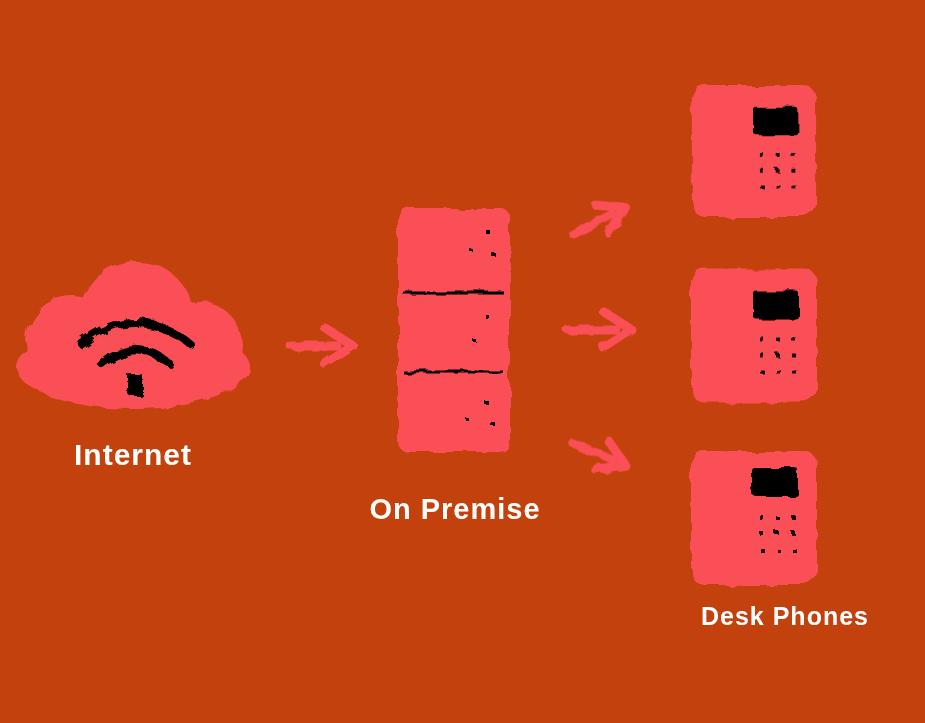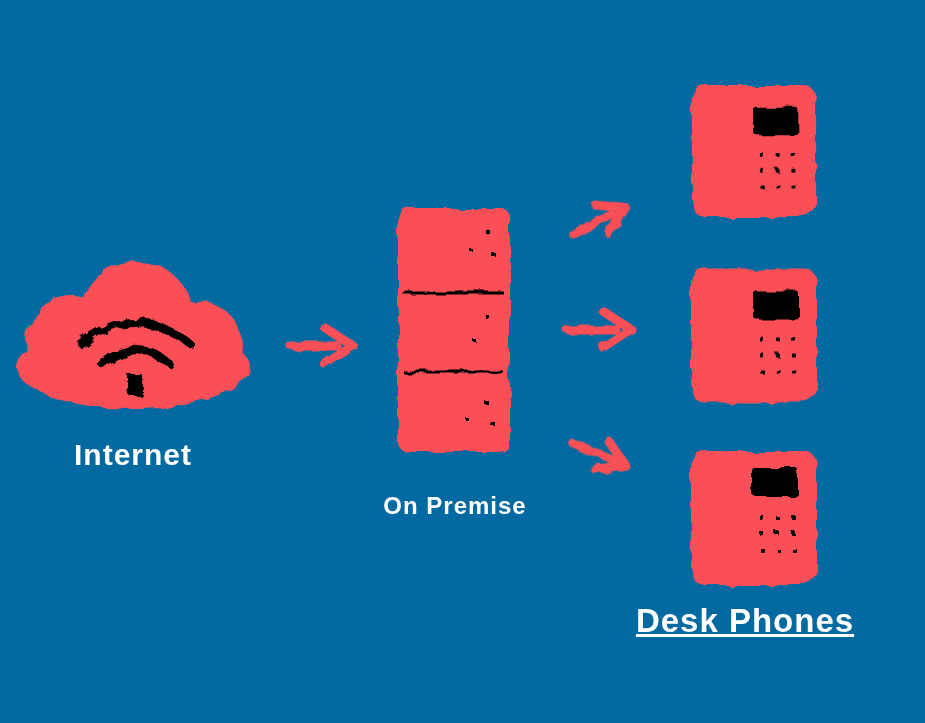--- a/index.html
+++ b/index.html
@@ -1,37 +1,37 @@
 <!DOCTYPE html>
 <html><head>
 <meta charset="utf-8">
 <style>
   html, body { margin: 0; padding: 0; background: #000; }
   .canvas {
     position: relative;
     width: 925px;
     height: 723px;
-    background: #0369a1;
+    background: #c2410c;
     overflow: hidden;
     font-family: "Liberation Sans", sans-serif;
   }
   .abs { position: absolute; }
   .label {
     position: absolute;
     color: #FFFFFF;
     font-weight: 700;
     text-align: center;
     letter-spacing: 1px;
     line-height: 1.2;
     user-select: none;
   }
   .label-internet   { left: 13px;  top: 437px; width: 240px; font-size: 30px; }
-  .label-pbx        { left: 345px; top: 492px; width: 220px; font-size: 24px; }
+  .label-pbx        { left: 345px; top: 492px; width: 220px; font-size: 29px; }
   .label-pbx .line  { display: block; }
-  .label-phones     { left: 630px; top: 601px; width: 230px; font-size: 33px; text-decoration: underline; }
+  .label-phones     { left: 670px; top: 601px; width: 230px; font-size: 25px; }
   svg { display: block; overflow: visible; }
 </style>
 </head>
 <body>
 
 <svg width="0" height="0" style="position:absolute" aria-hidden="true">
   <defs>
     <filter id="rough" x="-25%" y="-25%" width="150%" height="150%">
       <feTurbulence type="fractalNoise" baseFrequency="0.055" numOctaves="2" seed="7" result="n"></feTurbulence>
       <feDisplacementMap in="SourceGraphic" in2="n" scale="8"></feDisplacementMap>

